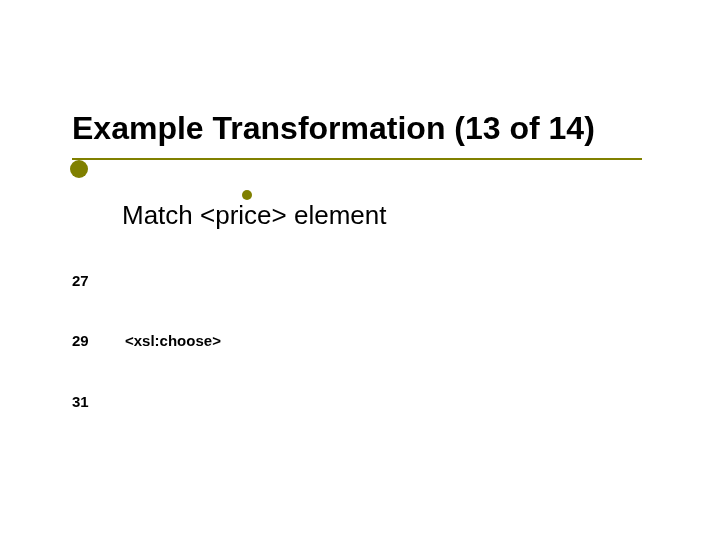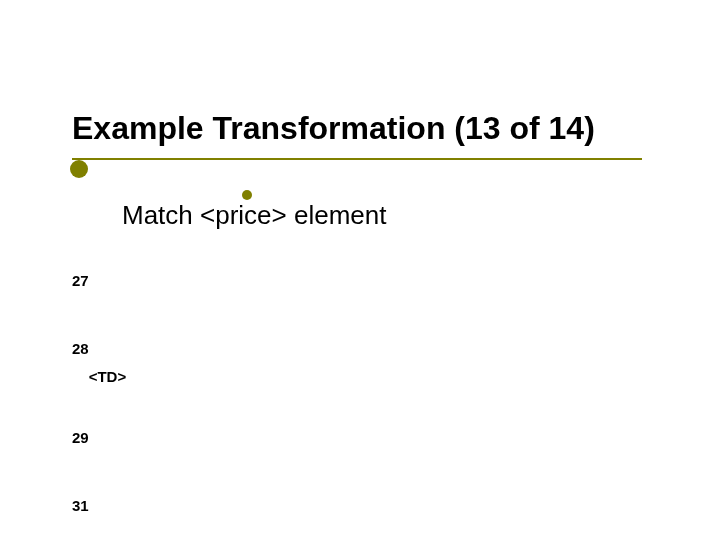--- a/index.html
+++ b/index.html
@@ -72,21 +72,20 @@
     left: 72px;
     font-size: 15px;
     line-height: 1.35;
     font-family: Arial, Helvetica, sans-serif;
     font-weight: bold;
     color: #000;
     white-space: pre;
   }
   .code-line {
     display: flex;
-    flex-direction: column;
   }
   .ln {
     display: inline-block;
     width: 28px;
     font-weight: bold;
     flex: 0 0 28px;
   }
   .lc {
     white-space: pre;
   }
@@ -100,22 +99,21 @@
   <div class="underline"></div>
   <div class="marker"></div>
 
   <div class="bullet-row">
     <div class="bullet"></div>
     <div class="bullet-text">Match &lt;price&gt; element</div>
   </div>
 
   <div class="code-block">
     <div class="code-line"><span class="ln">27</span></div>
-    <div class="code-line"><span class="ln">28</span><span class="lc">    &lt;TD&gt;</span></div>
-    <div class="code-line"><span class="ln">29</span></div>
+    <div class="code-line"><span class="ln">29</span><span class="lc">      &lt;xsl:choose&gt;</span></div>
     <div class="code-line"><span class="ln">31</span></div>
     
     
     
     
     
     
   </div>
 
 </div>

